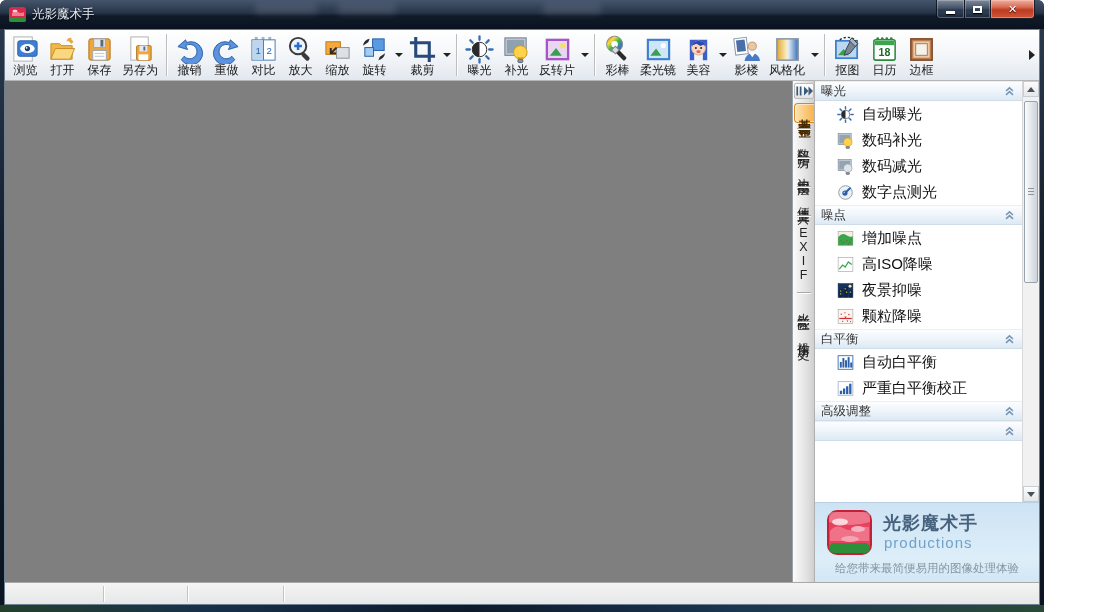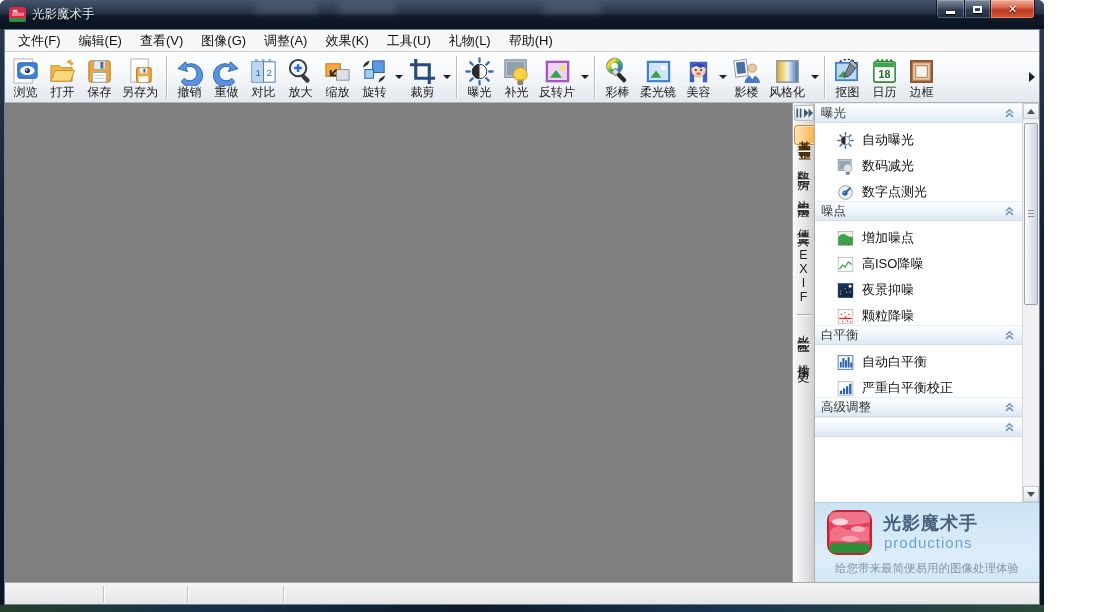--- a/index.html
+++ b/index.html
@@ -65,21 +65,21 @@
     border-radius:4px 0 0 4px; color:#4a2a00; font-weight:bold; width:21px; text-align:center;
     box-shadow:inset 0 0 0 1px rgba(255,255,255,.5); margin-left:1px; }
   .tab-sep { width:14px; height:1px; background:#a8a8a8; box-shadow:0 1px 0 #fff; margin:5px 0; flex-shrink:0; }
   
   .panel { width:224px; display:flex; flex-direction:column; background:#fff; }
   .panel-scroll-row { flex:1; display:flex; overflow:hidden; }
   .sections { flex:1; overflow:hidden; background:#fff; }
   .sec-header { height:20px; display:flex; align-items:center; justify-content:space-between; padding:0 7px 0 6px;
     background:linear-gradient(180deg,#fcfdff 0%,#eef5fb 50%,#dde9f4 100%); border-bottom:1px solid #cfdde9;
     border-top:1px solid #e8f0f7; font-size:12.5px; color:#333; }
-  .sec-item { height:26px; display:flex; align-items:flex-end; gap:8px; padding-left:22px; font-size:13px; color:#111; }
+  .sec-item { height:26px; display:flex; align-items:center; gap:8px; padding-left:22px; font-size:15px; color:#111; }
   .sec-item .ic-sm { width:17px; height:17px; flex-shrink:0; }
   
   .scrollbar { width:17px; background:#f1f1f1; border-left:1px solid #d8d8d8; display:flex; flex-direction:column; }
   .sb-btn { height:16px; background:linear-gradient(180deg,#fdfdfd,#e4e6e9); border:1px solid #c6cdd5; display:flex; align-items:center; justify-content:center; }
   .sb-up i { width:0;height:0;border-left:4px solid transparent;border-right:4px solid transparent;border-bottom:5px solid #4a5258; }
   .sb-down i { width:0;height:0;border-left:4px solid transparent;border-right:4px solid transparent;border-top:5px solid #4a5258; }
   .sb-track { flex:1; position:relative; }
   .sb-thumb { position:absolute; top:4px; left:1px; right:1px; height:182px; border:1px solid #98a2ad; border-radius:2px;
     background:linear-gradient(90deg,#fdfdfd,#dfe3e8 60%,#cdd3da); }
   .sb-thumb::after { content:""; position:absolute; left:3px; right:3px; top:50%; height:8px; margin-top:-4px;
@@ -122,31 +122,20 @@
       <div class="winbtn max">
           <div class="glyph-max"></div>
         </div>
       <div class="winbtn close">
           <span class="glyph-close">✕</span>
         </div>
     </div>
   </div>
 
   <div class="frame-body">
-    <div class="menubar">
-        <span class="menu-item">文件(F)</span>
-        <span class="menu-item">编辑(E)</span>
-        <span class="menu-item">查看(V)</span>
-        <span class="menu-item">图像(G)</span>
-        <span class="menu-item">调整(A)</span>
-        <span class="menu-item">效果(K)</span>
-        <span class="menu-item">工具(U)</span>
-        <span class="menu-item">礼物(L)</span>
-        <span class="menu-item">帮助(H)</span>
-      </div>
     <div class="toolbar">
       <div class="tb-btn">
           <span class="ic">
             <svg viewBox="0 0 30 30">
               <rect x="3" y="2" width="19" height="25" fill="#fff" stroke="#b0b0b0"></rect>
               <rect x="7" y="6" width="20" height="16" rx="2" fill="#3d7fd6" stroke="#2a5fa8"></rect>
               <ellipse cx="17" cy="14" rx="7.5" ry="4.6" fill="#fff"></ellipse>
               <circle cx="17" cy="14" r="2.7" fill="#1a3f7a"></circle>
               <circle cx="16.2" cy="13.2" r="0.9" fill="#fff"></circle>
             </svg>
@@ -490,20 +479,31 @@
                       <path d="M15 7.8 a7.2 7.2 0 0 0 0 14.4 z" fill="#2a2a2a"></path>
                     </svg>
                   </span>
                   <span>自动曝光</span>
                 </div>
                 <div class="sec-item">
                   <span class="ic-sm">
                     <svg viewBox="0 0 30 30">
                       <rect x="2" y="3" width="23" height="19" fill="#c4cdd6" stroke="#6a7684"></rect>
                       <rect x="4" y="5" width="19" height="15" fill="#93a4b2"></rect>
+                      <circle cx="19" cy="18" r="7.5" fill="#ffd24a" stroke="#d09a10"></circle>
+                      <rect x="16" y="25.5" width="6" height="3.5" rx="1" fill="#8a939c" stroke="#5a636c"></rect>
+                    </svg>
+                  </span>
+                  <span>数码补光</span>
+                </div>
+                <div class="sec-item">
+                  <span class="ic-sm">
+                    <svg viewBox="0 0 30 30">
+                      <rect x="2" y="3" width="23" height="19" fill="#c4cdd6" stroke="#6a7684"></rect>
+                      <rect x="4" y="5" width="19" height="15" fill="#93a4b2"></rect>
                       <circle cx="19" cy="18" r="7.5" fill="#dfe4e9" stroke="#8a96a2"></circle>
                       <rect x="16" y="25.5" width="6" height="3.5" rx="1" fill="#8a939c" stroke="#5a636c"></rect>
                     </svg>
                   </span>
                   <span>数码减光</span>
                 </div>
                 <div class="sec-item">
                   <span class="ic-sm">
                     <svg viewBox="0 0 30 30">
                       <circle cx="15" cy="15" r="12" fill="#eef1f4" stroke="#8a96a4" stroke-width="1.6"></circle>

